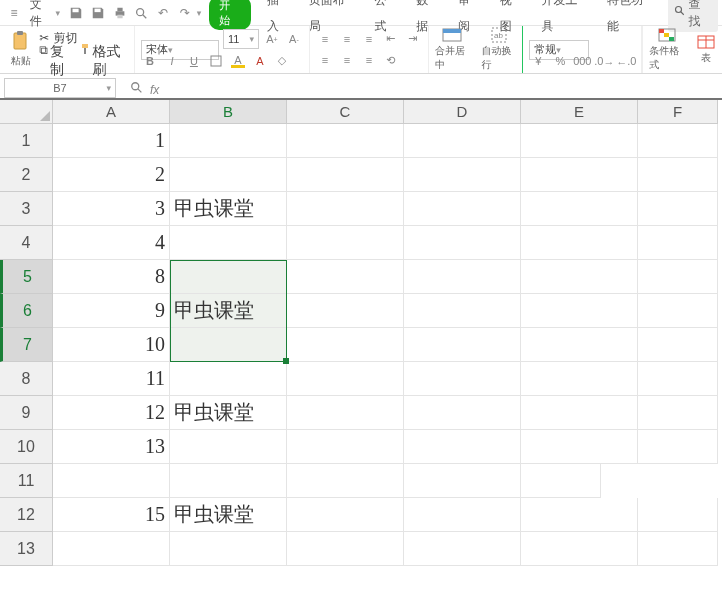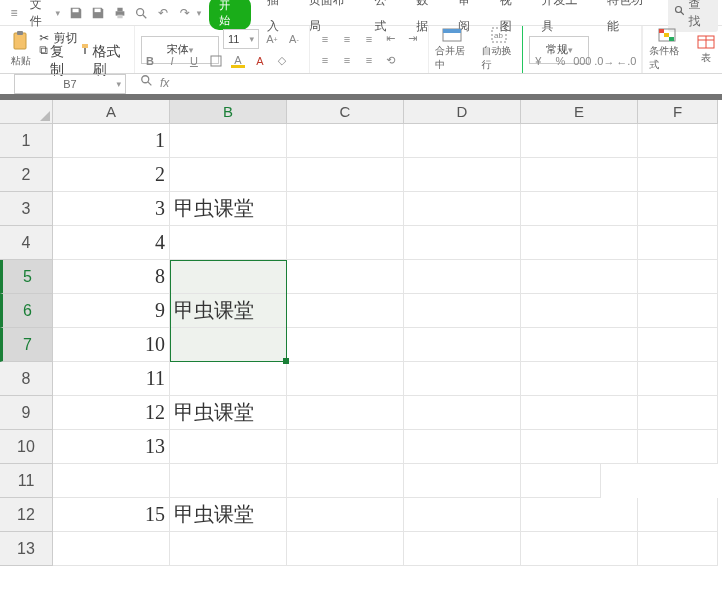--- a/index.html
+++ b/index.html
@@ -13,30 +13,30 @@
 .menu-tab { padding: 0 8px; color: #555; font-size: 12px; line-height: 26px; }
 .search-btn { display: flex; align-items: center; gap: 2px; background: #eee; border-radius: 3px; padding: 2px 6px; color: #666; margin-left: 4px; }
 
 
 .ribbon { display: flex; height: 48px; background: #fff; border-bottom: 1px solid #d8d8d8; }
 .ribbon-group { display: flex; flex-direction: column; justify-content: center; border-right: 1px solid #eee; padding: 2px 6px; }
 .ribbon-big { display: flex; flex-direction: column; align-items: center; justify-content: center; width: 34px; color: #666; }
 .ribbon-big .lbl { font-size: 10px; margin-top: 1px; }
 .ribbon-row { display: flex; align-items: center; gap: 4px; height: 22px; }
 .ribbon-mini { width: 18px; height: 18px; display: flex; align-items: center; justify-content: center; color: #888; font-size: 11px; }
-.font-name { width: 78px; height: 28px; border: 1px solid #ccc; font-size: 11px; padding: 0 4px; display: flex; align-items: center; justify-content: center; color: #444; margin-top: 21px; }
+.font-name { width: 78px; height: 20px; border: 1px solid #ccc; font-size: 11px; padding: 0 4px; display: flex; align-items: center; justify-content: flex-start; color: #444; margin-top: 21px; }
 .font-size { width: 36px; height: 20px; border: 1px solid #ccc; font-size: 11px; padding: 0 4px; display: flex; align-items: center; justify-content: space-between; color: #444; }
 .dd { color: #999; font-size: 9px; }
 .bold { font-weight: bold; } .ital { font-style: italic; } .und { text-decoration: underline; }
 .clr-red { color: #c0392b; } .clr-yel { border-bottom: 3px solid #f1c40f; height: 14px; }
 .big-col { display: flex; flex-direction: column; align-items: center; justify-content: center; padding: 0 6px; color: #666; font-size: 10px; }
 .big-col svg { margin-bottom: 1px; }
 
 
-.fbar { display: flex; align-items: flex-start; height: 26px; border-bottom: 6px solid #737373; padding-left: 10px; }
+.fbar { display: flex; align-items: flex-end; height: 26px; border-bottom: 2px solid #737373; }
 .namebox { width: 112px; height: 20px; margin: 0 4px; border: 1px solid #ccc; display: flex; align-items: center; justify-content: center; font-size: 11px; color: #666; position: relative; }
 .namebox .dd { position: absolute; right: 4px; }
 .fx-icons { display: flex; align-items: center; gap: 6px; padding: 0 10px; color: #888; }
 .fx-input { flex: 1; }
 
 
 .grid { position: relative; }
 .colhdr-row { display: flex; height: 24px; }
 .corner { width: 53px; height: 24px; background: #f0f0f0; border-right: 1px solid #ccc; border-bottom: 1px solid #ccc; display: flex; align-items: flex-end; justify-content: flex-end; }
 .corner svg { margin: 0 2px 2px 0; }

